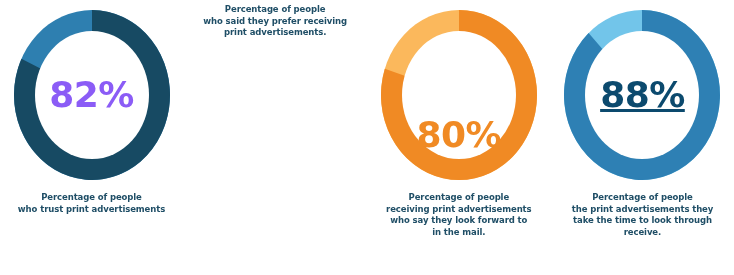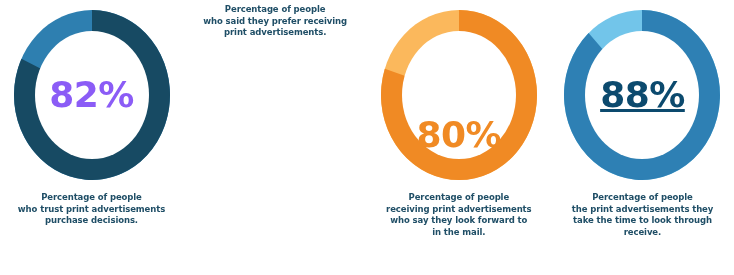--- a/index.html
+++ b/index.html
@@ -99,21 +99,20 @@
       <svg class="donut-svg" viewBox="0 0 172 186">
         <ellipse cx="86" cy="93" rx="78" ry="85" fill="#2E7FB0"></ellipse>
         <path fill="#174A63" d="M 86 93 L 86 8 A 78 85 0 1 1 15.423 56.809 Z"></path>
         <ellipse cx="86" cy="93" rx="57" ry="64" fill="#FFFFFF"></ellipse>
       </svg>
       <div class="donut-value" style="color: #8b5cf6;">82%</div>
     </div>
     <div class="caption" style="color: rgb(31, 78, 102);">
       <span class="caption-line">Percentage of people</span>
       <span class="caption-line">who trust print advertisements</span>
-      <span class="caption-line">purchase decisions.</span>
     </div>
   </div>
 
   <div class="stat-block">
     <div class="caption" style="color: rgb(31, 78, 102);">
       <span class="caption-line">Percentage of people</span>
       <span class="caption-line">who said they prefer receiving</span>
       <span class="caption-line">print advertisements.</span>
     </div>
   </div>

